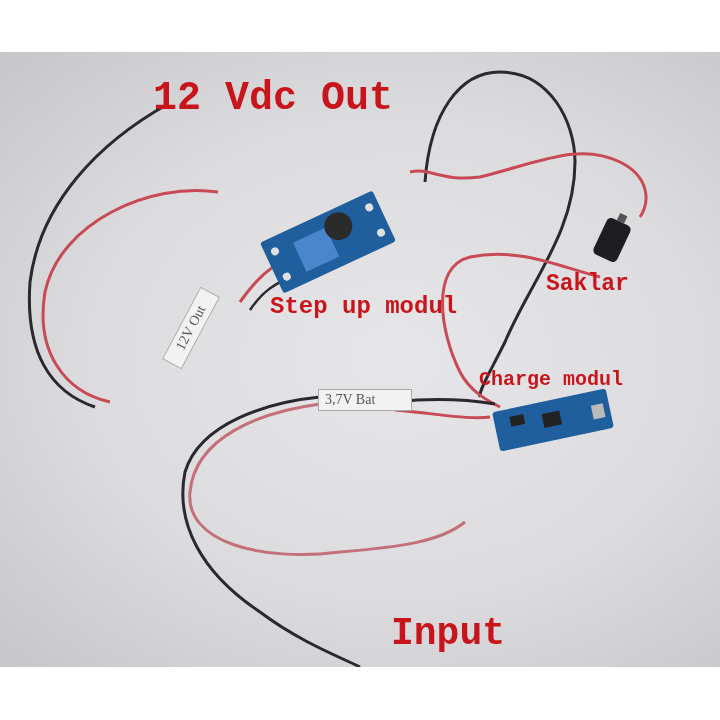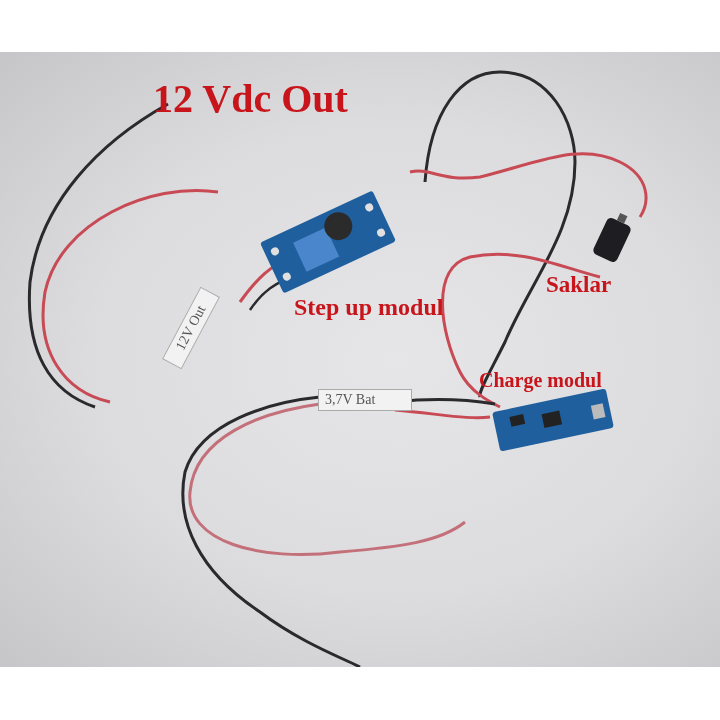--- a/index.html
+++ b/index.html
@@ -5,24 +5,24 @@
   html, body { margin: 0; padding: 0; background: #ffffff; }
   body { width: 720px; height: 720px; position: relative; overflow: hidden; font-family: "Liberation Serif", serif; }
   .photo {
     position: absolute; left: 0; top: 52px; width: 720px; height: 615px;
     background: radial-gradient(ellipse at 55% 50%, #e6e6e8 0%, #dcdcde 55%, #c6c6c9 100%);
     overflow: hidden;
   }
   .photo svg { position: absolute; left: 0; top: 0; }
   .label {
     position: absolute; color: #c8151b; font-weight: bold; white-space: nowrap;
-    font-family: Liberation Serif, serif; line-height: 1;
+    font-family: Liberation Mono, monospace; line-height: 1;
   }
   .lbl-12v { left: 153px; top: 27px; font-size: 40px; }
-  .lbl-stepup { left: 270px; top: 243px; font-size: 24px; margin-left: 24px; }
+  .lbl-stepup { left: 270px; top: 243px; font-size: 24px; }
   .lbl-saklar { left: 546px; top: 221px; font-size: 23px; text-align: right; }
   .lbl-charge { left: 479px; top: 318px; font-size: 20px; }
   .lbl-bat { left: 217px; top: 448px; font-size: 38px; }
   .lbl-input { left: 391px; top: 563px; font-size: 38px; }
   .tag {
     position: absolute; font-family: "Liberation Serif", serif; color: #555; font-size: 14px;
     background: #f2f2f2; border: 1px solid #aaa; padding: 2px 6px; white-space: nowrap;
   }
   .tag-12v { left: 150px; top: 265px; transform: rotate(-62deg); transform-origin: center; width: 68px; text-align:center; }
   .tag-37 { left: 318px; top: 337px; width: 80px; }
@@ -75,13 +75,14 @@
     </g>
   </svg>
 
   <div class="tag tag-12v">12V Out</div>
   <div class="tag tag-37">3,7V Bat</div>
 
   <div class="label lbl-12v">12 Vdc Out</div>
   <div class="label lbl-stepup">Step up modul</div>
   <div class="label lbl-saklar">Saklar</div>
   <div class="label lbl-charge">Charge modul</div>
+  <div class="label lbl-input">Input</div>
 </div>
 
 </body></html>

